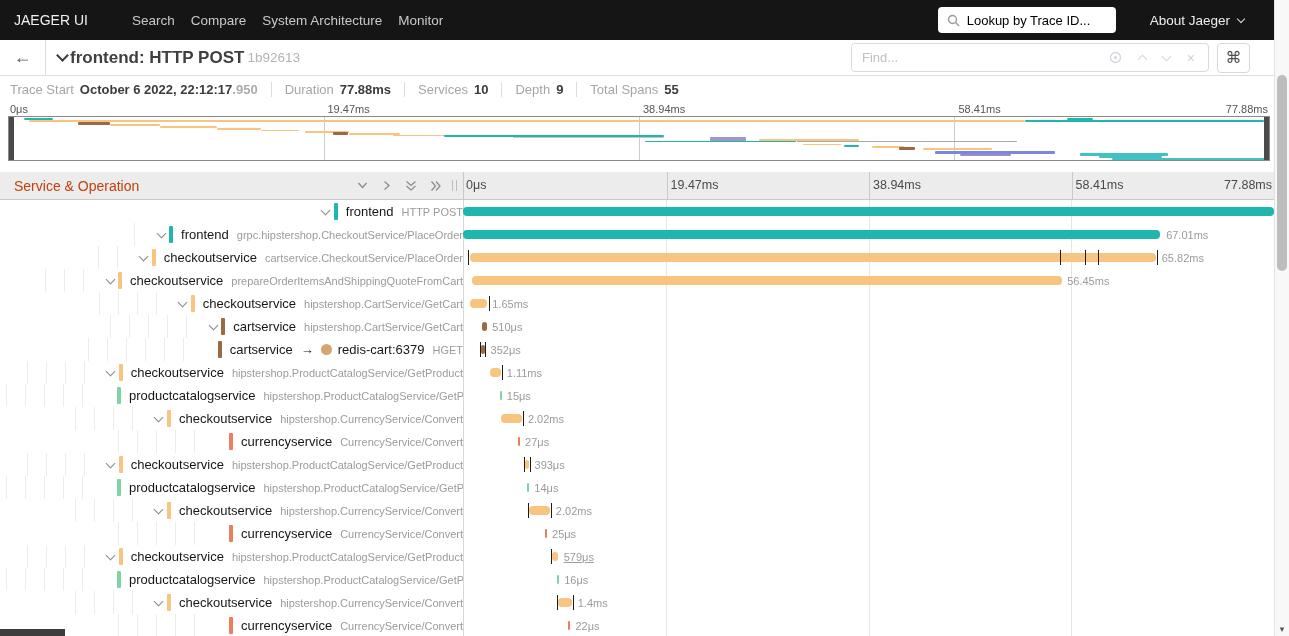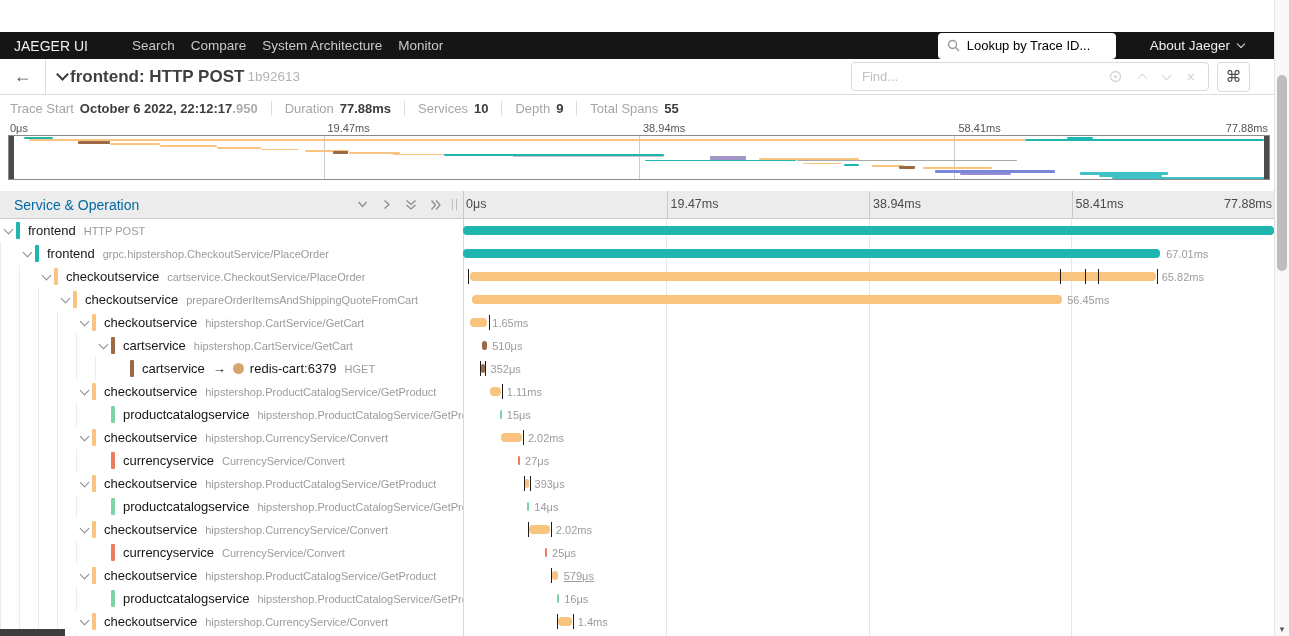--- a/index.html
+++ b/index.html
@@ -1,21 +1,21 @@
 <!DOCTYPE html>
 <html><head>
 <meta charset="utf-8">
 <style>
   html,body{margin:0;padding:0;width:1289px;height:636px;overflow:hidden;background:#fff;
     font-family:"Liberation Sans","DejaVu Sans",sans-serif;}
   *{box-sizing:border-box;}
   .page{position:absolute;left:0;top:0;width:1274px;height:636px;overflow:hidden;}
 
   
-  .nav{height:27px;background:#151515;display:flex;align-items:center;padding:0 0 0 14px;margin-top:32px;}
+  .nav{height:40px;background:#151515;display:flex;align-items:center;padding:0 0 0 14px;}
   .brand{color:#f0f0f0;font-size:14px;margin-right:44px;white-space:nowrap;cursor:pointer;}
   .nav-links{display:flex;align-items:center;gap:16px;}
   .nav-link{color:#c9c9c9;font-size:13.5px;white-space:nowrap;cursor:pointer;}
   .nav-spacer{flex:1;}
   .nav-search{width:178px;height:26px;background:#fff;border-radius:4px;display:flex;align-items:center;
     padding:0 9px;gap:7px;margin-right:34px;}
   .nav-search .ph{color:#000000;font-size:13px;white-space:nowrap;overflow:hidden;}
   .about{display:flex;align-items:center;gap:8px;color:#ededed;font-size:13.5px;margin-right:30px;cursor:pointer;}
 
   
@@ -57,35 +57,35 @@
   .mini-labels{position:relative;height:13px;margin:0 4px 0 8px;font-size:11px;color:#555;}
   .mini-labels span{position:absolute;top:0;white-space:nowrap;}
   .mini-canvas{position:relative;height:45px;margin:0 4px 0 8px;border:1px solid #8a8a8a;background:#fff;cursor:crosshair;}
   .mini-grid{position:absolute;top:0;bottom:0;border-left:1px solid #ccc;width:0;}
   .mini-handle{position:absolute;top:0;bottom:0;width:5px;background:#4a4a4a;z-index:4;}
   .mini-seg{position:absolute;border-radius:1px;}
 
   
   .col-header{margin-top:11px;height:28px;background:#ececec;border-bottom:1px solid #c9c9c9;display:flex;position:relative;}
   .ch-left{width:463px;flex-shrink:0;display:flex;align-items:center;padding:0 6px 0 14px;}
-  .ch-title{font-size:14px;color:#0369a1;white-space:nowrap;}
+  .ch-title{font-size:14px;color:#c2410c;white-space:nowrap;}
   .ch-icons{margin-left:auto;display:flex;align-items:center;gap:13px;margin-right:10px;}
   .ch-icons svg{display:block;cursor:pointer;}
   .grip{width:5px;height:11px;border-left:1px solid #bdbdbd;border-right:1px solid #bdbdbd;cursor:col-resize;}
   .ch-right{flex:1;position:relative;border-left:1px solid #c9c9c9;font-size:12.5px;color:#4a4a4a;}
   .ch-right span{position:absolute;top:6px;white-space:nowrap;}
   .ch-col{position:absolute;top:0;bottom:0;border-left:1px solid #c9c9c9;width:0;}
 
   
   .rows{position:relative;height:436px;background:#fff;overflow:hidden;}
   .grid-overlay{position:absolute;left:463px;top:0;bottom:0;right:0;z-index:0;}
   .gline{position:absolute;top:0;bottom:0;width:0;border-left:1px solid #e7e7e7;}
   .gline.first{border-left:1px solid #d8d8d8;}
   .row{height:23px;display:flex;position:relative;cursor:pointer;}
-  .row-left{width:463px;flex-shrink:0;display:flex;align-items:center;overflow:hidden;}
+  .row-left{width:463px;flex-shrink:0;display:flex;align-items:center;padding-left:6px;overflow:hidden;justify-content:flex-end;}
   .guide{align-self:stretch;width:19px;flex-shrink:0;border-left:1px solid #ececec;}
   .chev-slot{width:16px;flex-shrink:0;display:flex;justify-content:center;align-items:center;}
   .svc-bar{width:4px;height:17px;border-radius:1px;margin-right:8px;flex-shrink:0;}
   .svc{font-size:13px;color:#161616;white-space:nowrap;margin-right:8px;}
   .op{font-size:11px;color:#9b9b9b;white-space:nowrap;overflow:hidden;text-overflow:clip;}
   .rarrow{font-size:13px;font-weight:700;color:#111;margin:0 7px 0 0;}
   .peer-dot{width:11px;height:11px;border-radius:50%;margin-right:6px;flex-shrink:0;}
   .peer{font-size:13px;color:#161616;white-space:nowrap;margin-right:8px;}
   .row-right{flex:1;position:relative;}
   .bar{position:absolute;top:7px;height:9px;border-radius:4px;min-width:2px;z-index:2;}

